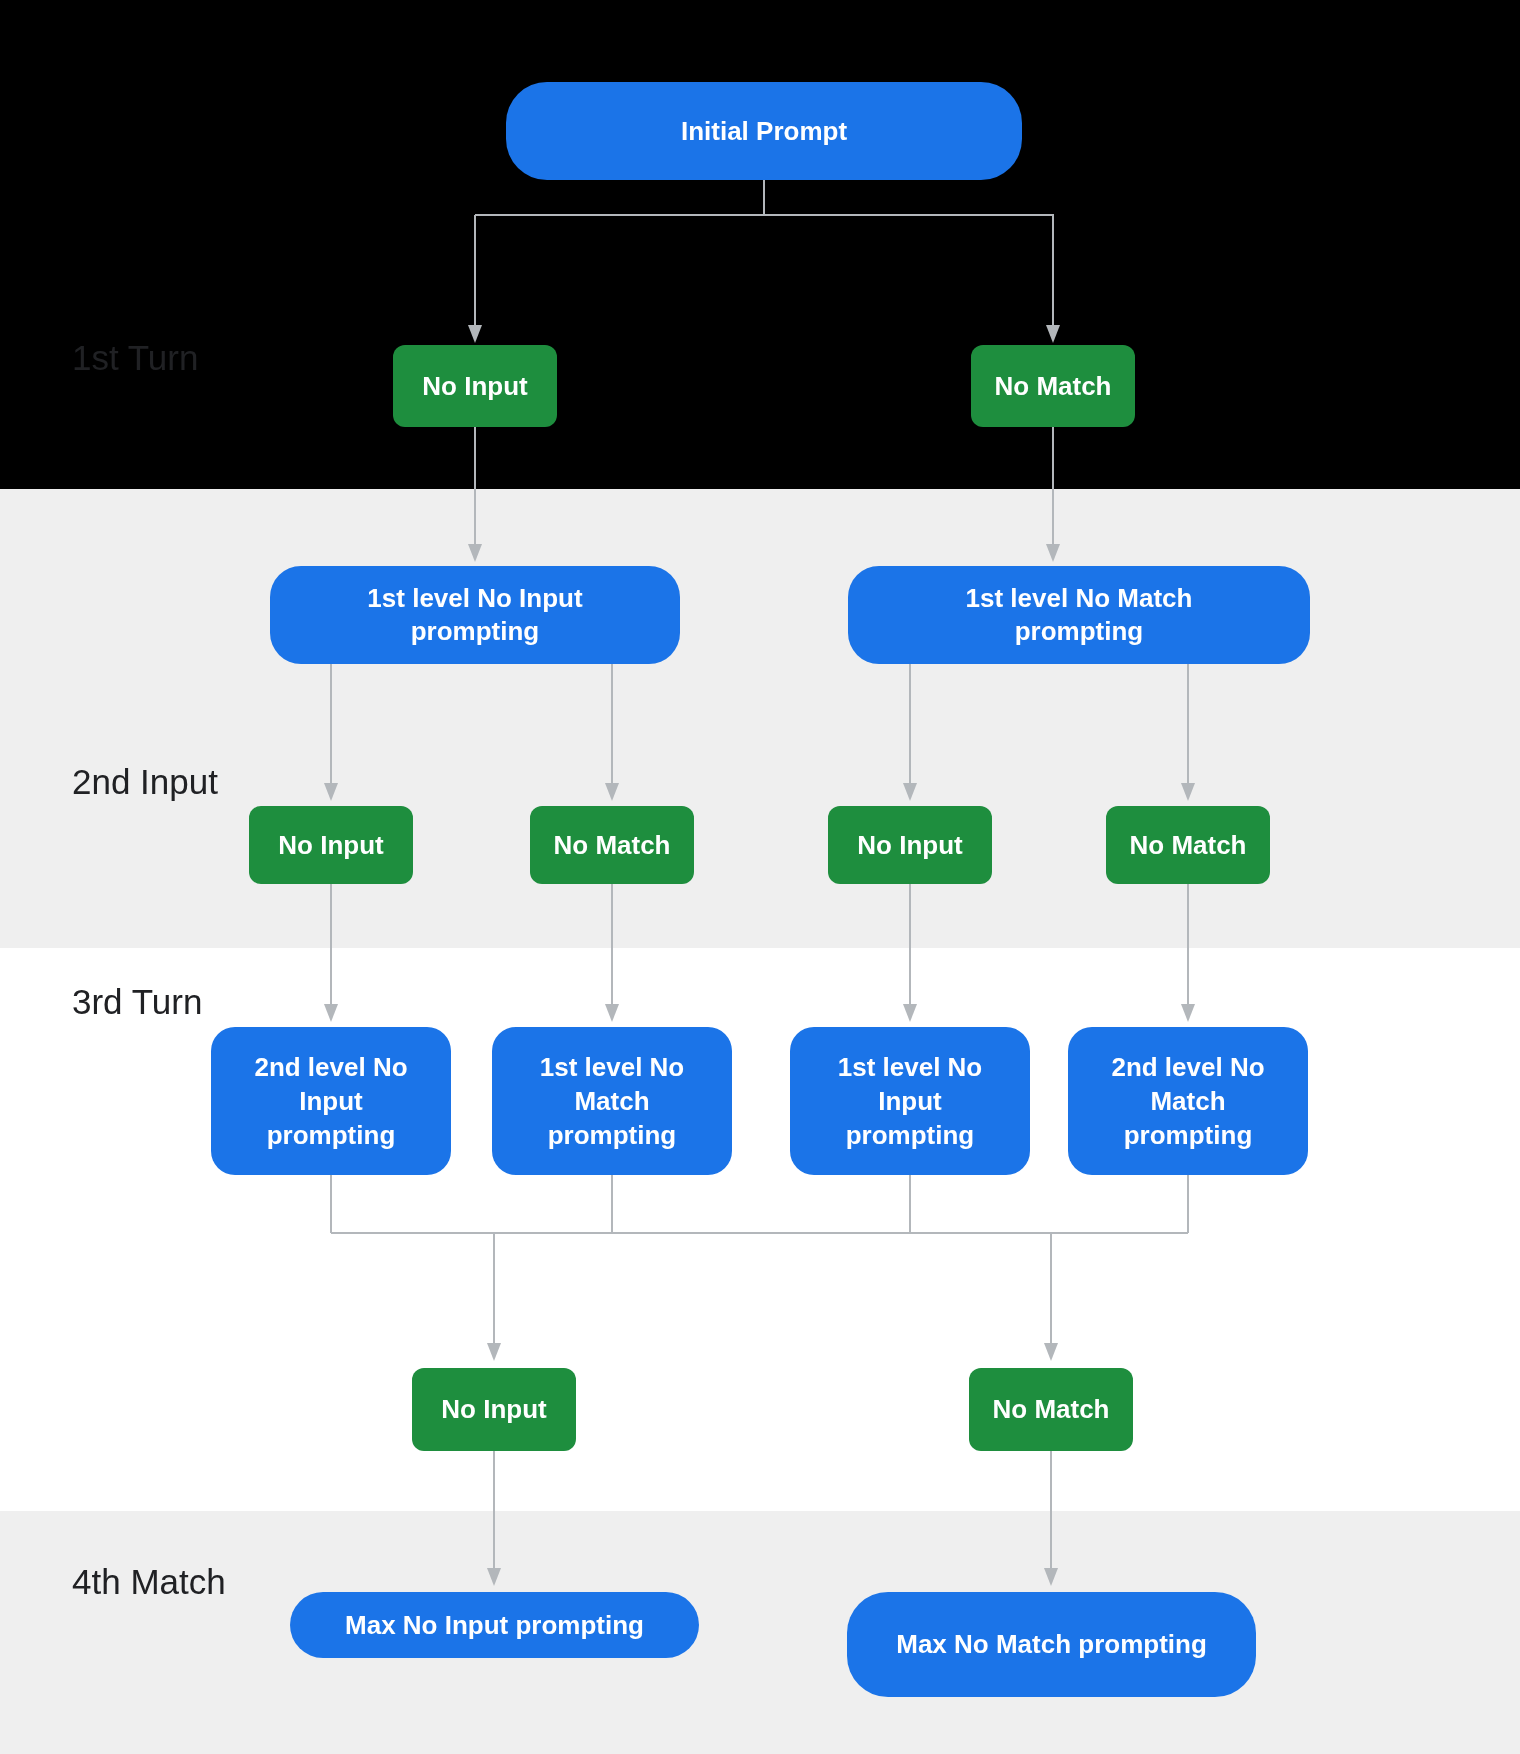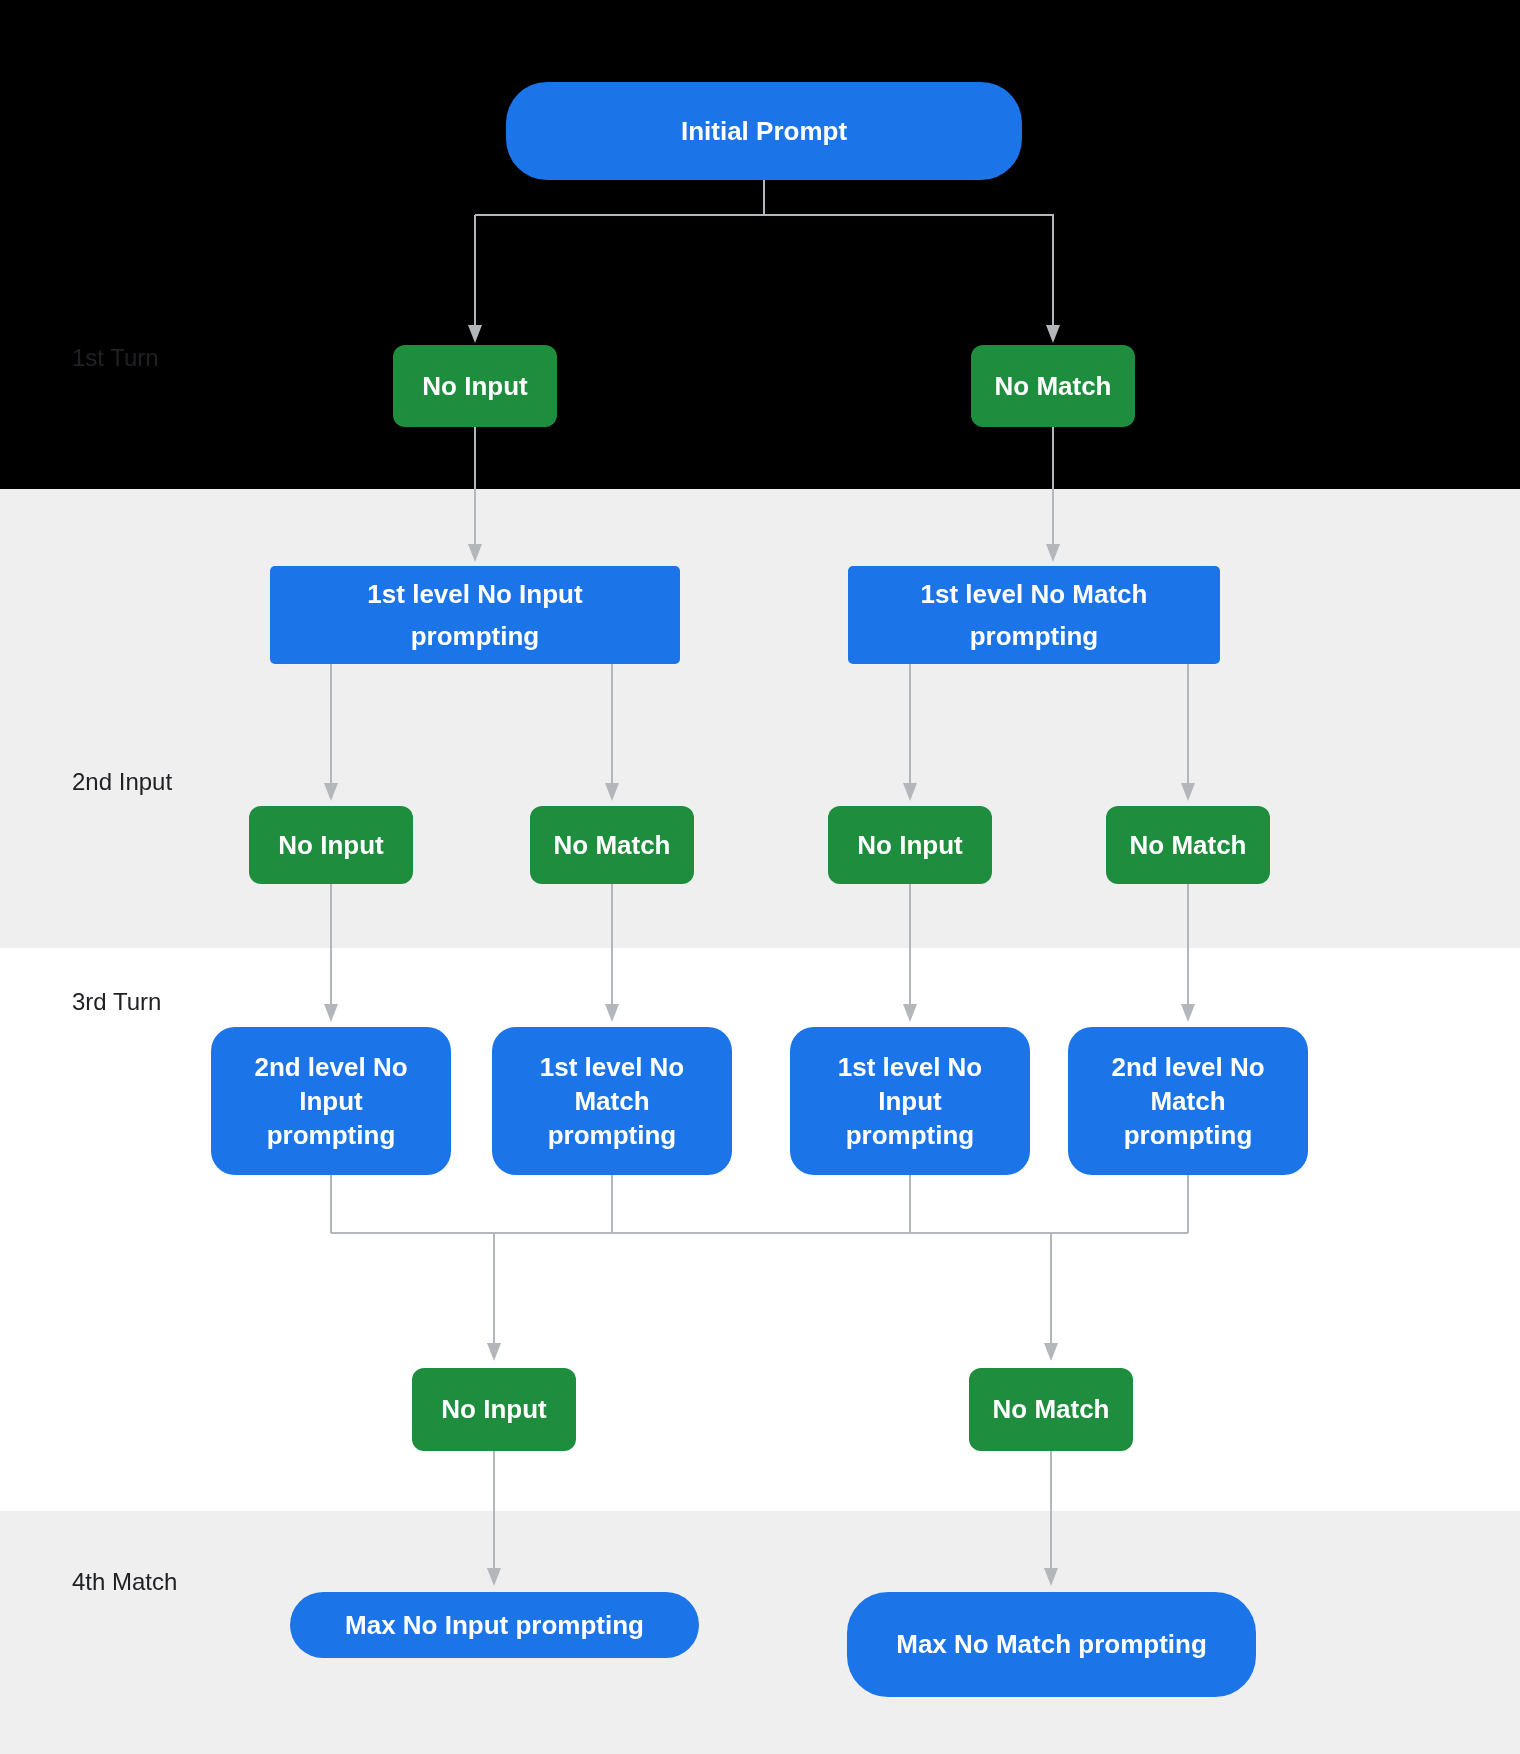--- a/index.html
+++ b/index.html
@@ -10,32 +10,32 @@
   body{
     width:1520px;height:1754px;position:relative;overflow:hidden;
     font-family:"Liberation Sans","DejaVu Sans",sans-serif;background:var(--white);
   }
   .band{position:absolute;left:0;width:1520px;}
   .band1{top:0;height:489px;background:var(--black);}
   .band2{top:489px;height:459px;background:var(--band);}
   .band3{top:948px;height:563px;background:var(--white);}
   .band4{top:1511px;height:243px;background:var(--band);}
   .turn-label{
-    position:absolute;font-size:24px;line-height:34px;color:var(--label);
+    position:absolute;font-size:35px;line-height:34px;color:var(--label);
     font-weight:400;white-space:nowrap;
   }
   .node{
     position:absolute;display:flex;align-items:center;justify-content:center;
     text-align:center;color:#fff;font-weight:700;font-size:26px;
     white-space:pre-line;box-sizing:border-box;
   }
   .blue{background:var(--blue);}
   .green{background:var(--green);border-radius:12px;}
   .pill{border-radius:41px;}
-  .r31{border-radius:5px;line-height:42px;}
+  .r31{border-radius:31px;line-height:33px;}
   .r36{border-radius:24px;line-height:34px;}
   .v{position:absolute;width:2px;background:var(--line);}
   .h{position:absolute;height:2px;background:var(--line);}
   .ah{
     position:absolute;width:0;height:0;
     border-left:7px solid transparent;border-right:7px solid transparent;
     border-top:18px solid var(--line);
   }
 </style>
 </head>
@@ -96,21 +96,21 @@
 <div class="v" style="left:1050px;top:1451px;height:117px"></div>
 <div class="ah" style="left:1044px;top:1568px"></div>
 
 <div class="node blue pill" style="left:506px;top:82px;width:516px;height:98px">Initial Prompt</div>
 
 <div class="node green" style="left:393px;top:345px;width:164px;height:82px">No Input</div>
 <div class="node green" style="left:971px;top:345px;width:164px;height:82px">No Match</div>
 
 <div class="node blue r31" style="left:270px;top:566px;width:410px;height:98px">1st level No Input
 prompting</div>
-<div class="node blue r31" style="left:848px;top:566px;width:372px;height:98px">1st level No Match
+<div class="node blue r31" style="left:848px;top:566px;width:462px;height:98px">1st level No Match
 prompting</div>
 
 <div class="node green" style="left:249px;top:806px;width:164px;height:78px">No Input</div>
 <div class="node green" style="left:530px;top:806px;width:164px;height:78px">No Match</div>
 <div class="node green" style="left:828px;top:806px;width:164px;height:78px">No Input</div>
 <div class="node green" style="left:1106px;top:806px;width:164px;height:78px">No Match</div>
 
 <div class="node blue r36" style="left:211px;top:1027px;width:240px;height:148px">2nd level No
 Input
 prompting</div>

